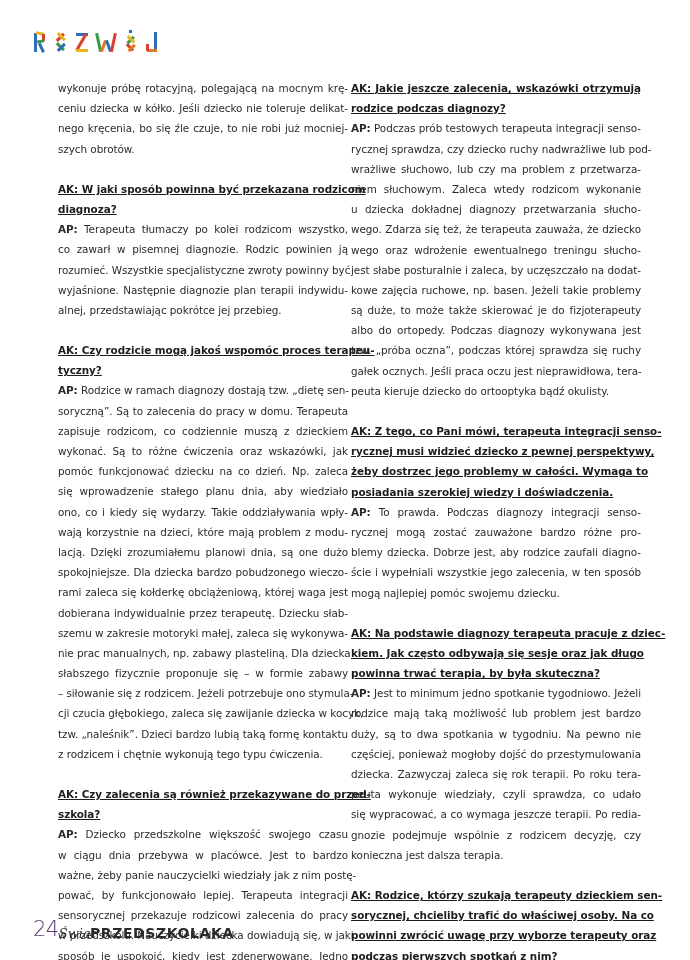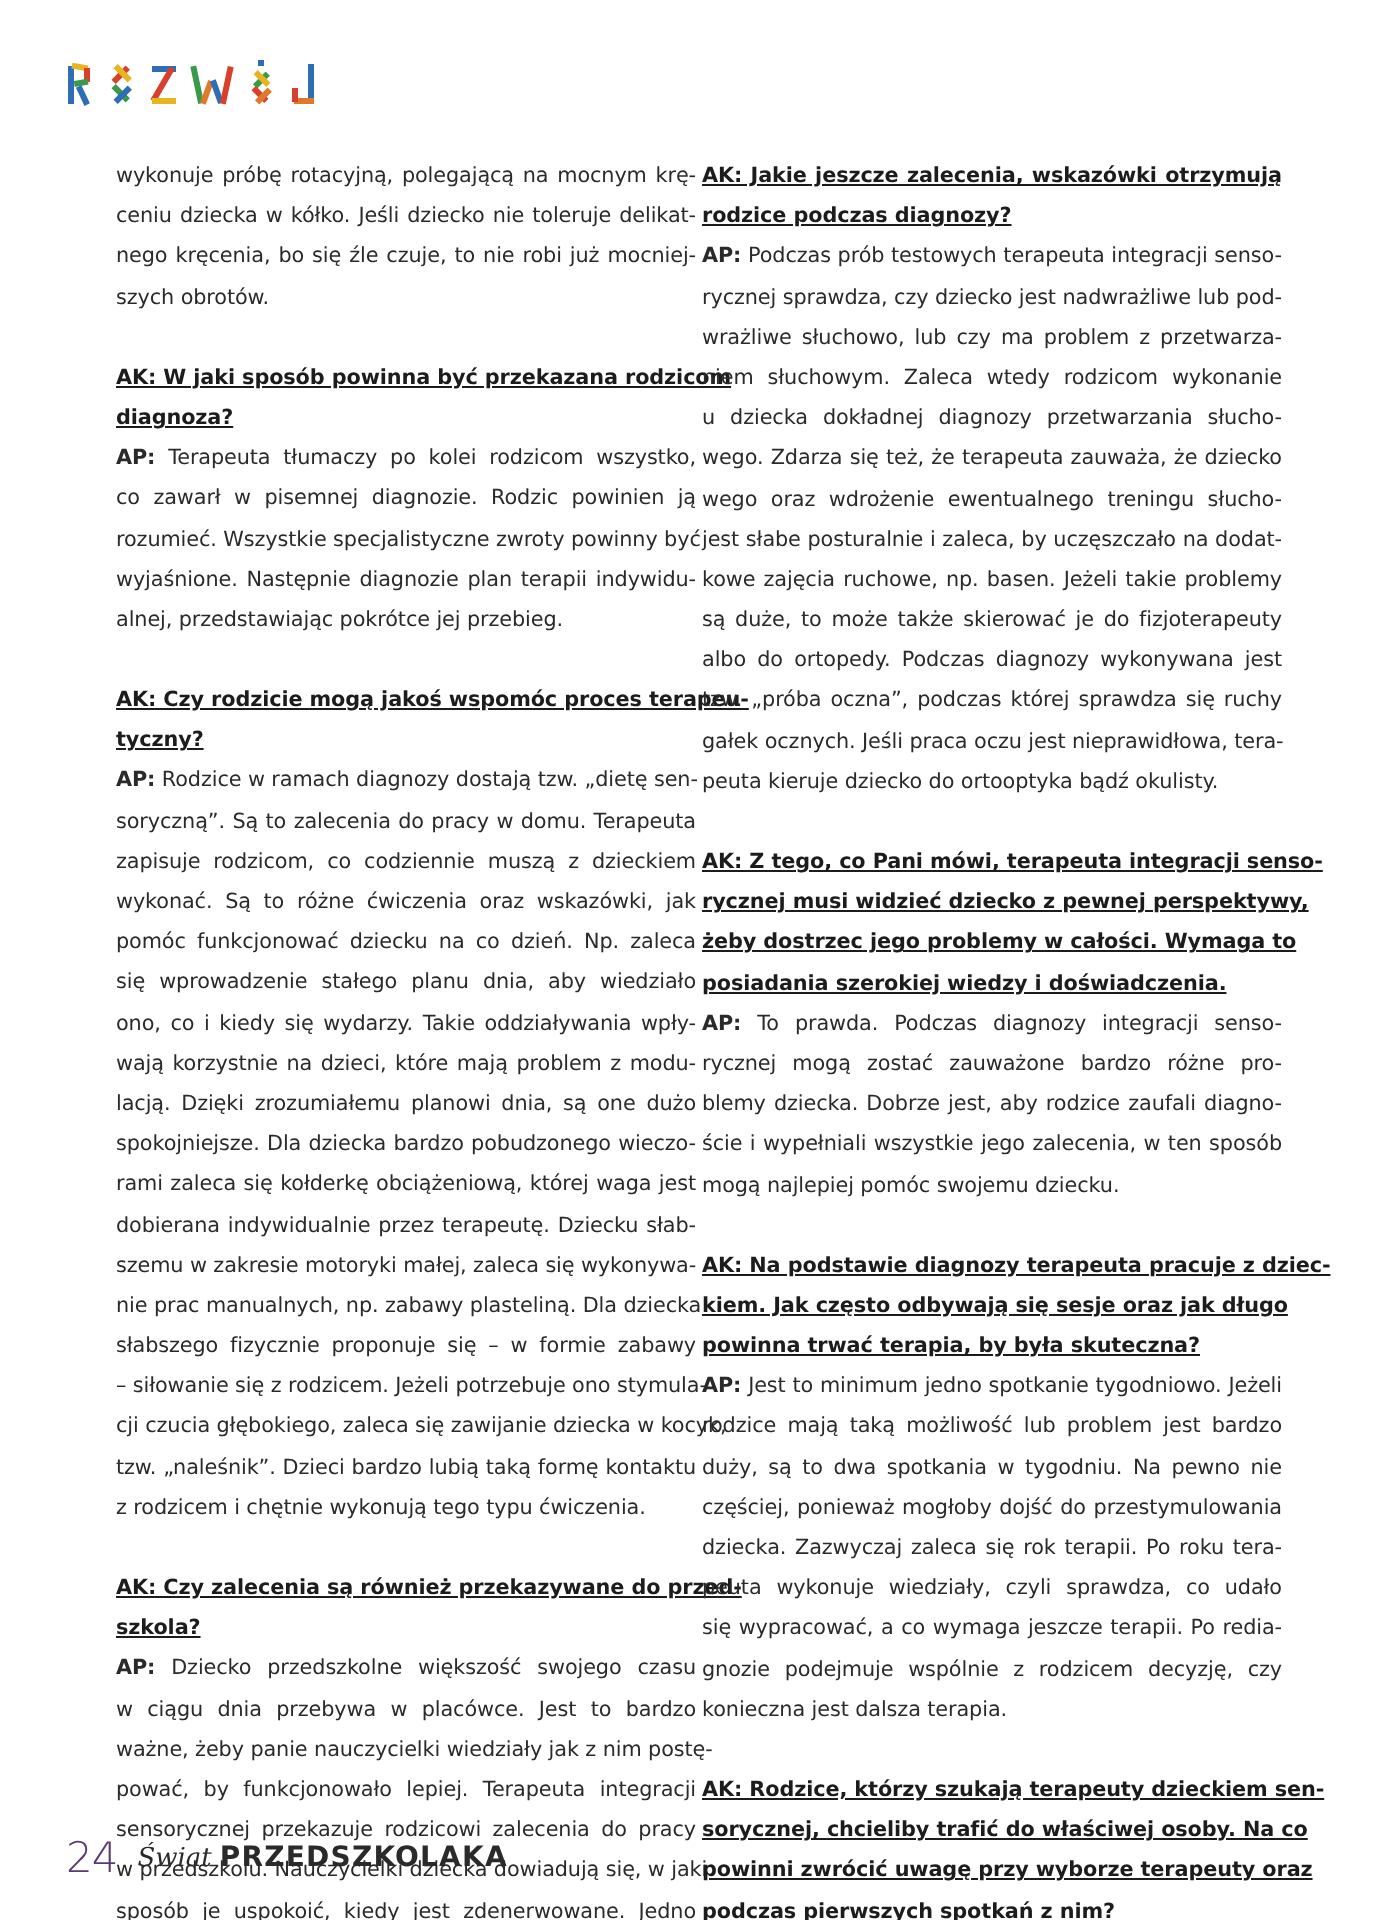--- a/index.html
+++ b/index.html
@@ -8,21 +8,21 @@
   .logo { position: absolute; left: 33px; top: 30px; height: 26px; display: flex; gap: 6px; }
   .logo svg { display: block; }
   .col { position: absolute; top: 78px; width: 290px; font-size: 10.4px; line-height: 20.2px; }
   .col.left { left: 58px; }
   .col.right { left: 351px; }
   .line { white-space: nowrap; display: block; text-align: justify; text-align-last: justify; height: 20.2px; letter-spacing: -0.05px; }
   .line.last { text-align-last: left; }
   .q .line { font-weight: bold; color: #1c1c1c; text-decoration: underline; }
   .block { margin-bottom: 20px; }
   .ap { font-weight: bold; }
-  .footer { position: absolute; left: 33px; top: 917px; display: flex; align-items: center; gap: 10px; }
+  .footer { position: absolute; left: 33px; top: 917px; display: flex; align-items: flex-end; }
   .page-num { font-family: "DejaVu Sans", sans-serif; font-size: 21px; color: #5a3a72; font-weight: 300; letter-spacing: -0.5px; }
   .mag-script { font-family: "DejaVu Serif", serif; font-style: italic; font-size: 13px; color: #2a2a2a; }
   .mag-name { font-family: "DejaVu Sans", sans-serif; font-size: 14px; font-weight: bold; letter-spacing: 0.6px; color: #2a2a2a; margin-left: -6px; }
 </style>
 </head>
 <body>
 
 <div class="logo" title="ROZWÓJ">
   <svg width="14" height="24" viewBox="0 0 14 24">
     <rect x="1" y="3" width="3" height="19" fill="#2f6db5"></rect>
@@ -126,21 +126,21 @@
     </div>
   </div>
 <div class="col right" id="right-col">
     <div class="block">
       <div class="q">
         <span class="line">AK: Jakie jeszcze zalecenia, wskazówki otrzymują</span>
         <span class="line last">rodzice podczas diagnozy?</span>
       </div>
       <div>
         <span class="line"><span class="ap">AP:</span><span> Podczas prób testowych terapeuta integracji senso-</span></span>
-        <span class="line">rycznej sprawdza, czy dziecko jest nadwrażliwe lub pod-</span>
+        <span class="line">rycznej sprawdza, czy dziecko ruchy nadwrażliwe lub pod-</span>
         <span class="line">wrażliwe słuchowo, lub czy ma problem z przetwarza-</span>
         <span class="line">niem słuchowym. Zaleca wtedy rodzicom wykonanie</span>
         <span class="line">u dziecka dokładnej diagnozy przetwarzania słucho-</span>
         <span class="line">wego. Zdarza się też, że terapeuta zauważa, że dziecko</span>
         <span class="line">wego oraz wdrożenie ewentualnego treningu słucho-</span>
         <span class="line">jest słabe posturalnie i zaleca, by uczęszczało na dodat-</span>
         <span class="line">kowe zajęcia ruchowe, np. basen. Jeżeli takie problemy</span>
         <span class="line">są duże, to może także skierować je do fizjoterapeuty</span>
         <span class="line">albo do ortopedy. Podczas diagnozy wykonywana jest</span>
         <span class="line">tzw. „próba oczna”, podczas której sprawdza się ruchy</span>

